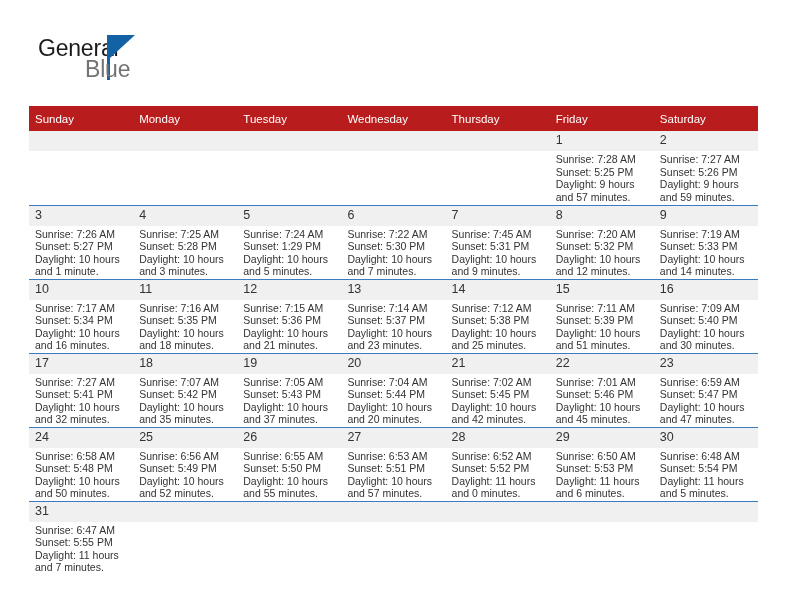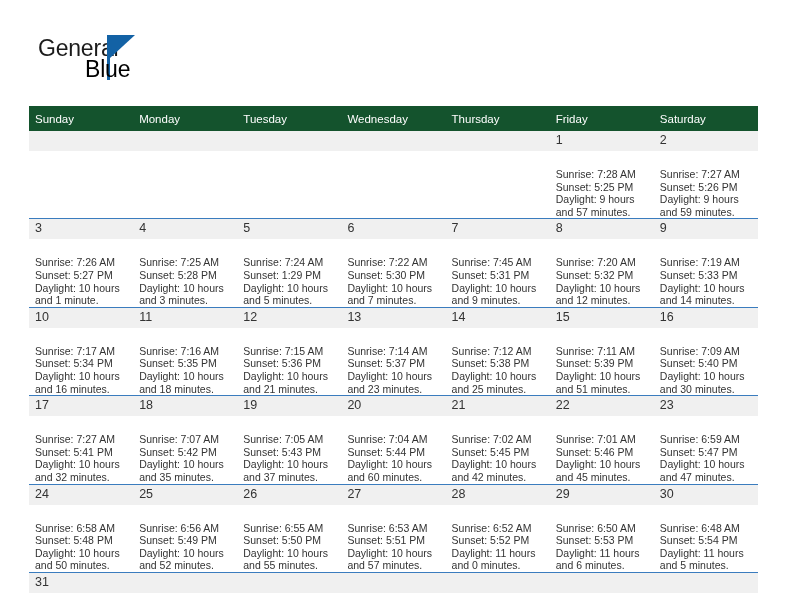--- a/index.html
+++ b/index.html
@@ -45,21 +45,21 @@
     color: #1b1b1b;
     letter-spacing: -0.2px;
     font-family: "Liberation Sans", sans-serif;
   }
   .logo-blue {
     position: absolute;
     left: 56px;
     top: 24px;
     font-size: 23px;
     line-height: 23px;
-    color: #000000;
+    color: #737373;
     letter-spacing: -0.2px;
     font-family: "Liberation Sans", sans-serif;
   }
   .logo-triangle {
     position: absolute;
     left: 81px;
     top: 1px;
     width: 0;
     height: 0;
     border-top: 23px solid #1362a5;
@@ -99,21 +99,21 @@
   
   .calendar {
     position: absolute;
     left: 29px;
     top: 106px;
     width: 729px;
     border-collapse: collapse;
     table-layout: fixed;
   }
   .calendar th {
-    background: #14532d;
+    background: #b91c1c;
     color: #ffffff;
     font-size: 11.5px;
     font-weight: normal;
     text-align: left;
     padding: 4px 0 4px 6px;
     height: 17px;
     line-height: 14px;
     border: none;
   }
   .calendar td {
@@ -132,21 +132,21 @@
     height: 17px;
     line-height: 17px;
     padding: 1px 0 2px 6px;
     font-size: 12.5px;
     color: #333333;
   }
   .daynum.empty {
     color: transparent;
   }
   .detail {
-    padding: 17px 4px 0 6px;
+    padding: 2px 4px 0 6px;
     font-size: 10.5px;
     line-height: 12.6px;
     color: #333333;
   }
   .detail div {
     white-space: nowrap;
   }
   .cell-empty .detail { visibility: hidden; }
 </style>
 </head>
@@ -401,21 +401,21 @@
               <div>Daylight: 10 hours</div>
               <div>and 37 minutes.</div>
             </div>
           </td>
           <td>
             <div class="daynum">20</div>
             <div class="detail">
               <div>Sunrise: 7:04 AM</div>
               <div>Sunset: 5:44 PM</div>
               <div>Daylight: 10 hours</div>
-              <div>and 60 minutes.</div>
+              <div>and 20 minutes.</div>
             </div>
           </td>
           <td>
             <div class="daynum">21</div>
             <div class="detail">
               <div>Sunrise: 7:02 AM</div>
               <div>Sunset: 5:45 PM</div>
               <div>Daylight: 10 hours</div>
               <div>and 42 minutes.</div>
             </div>

